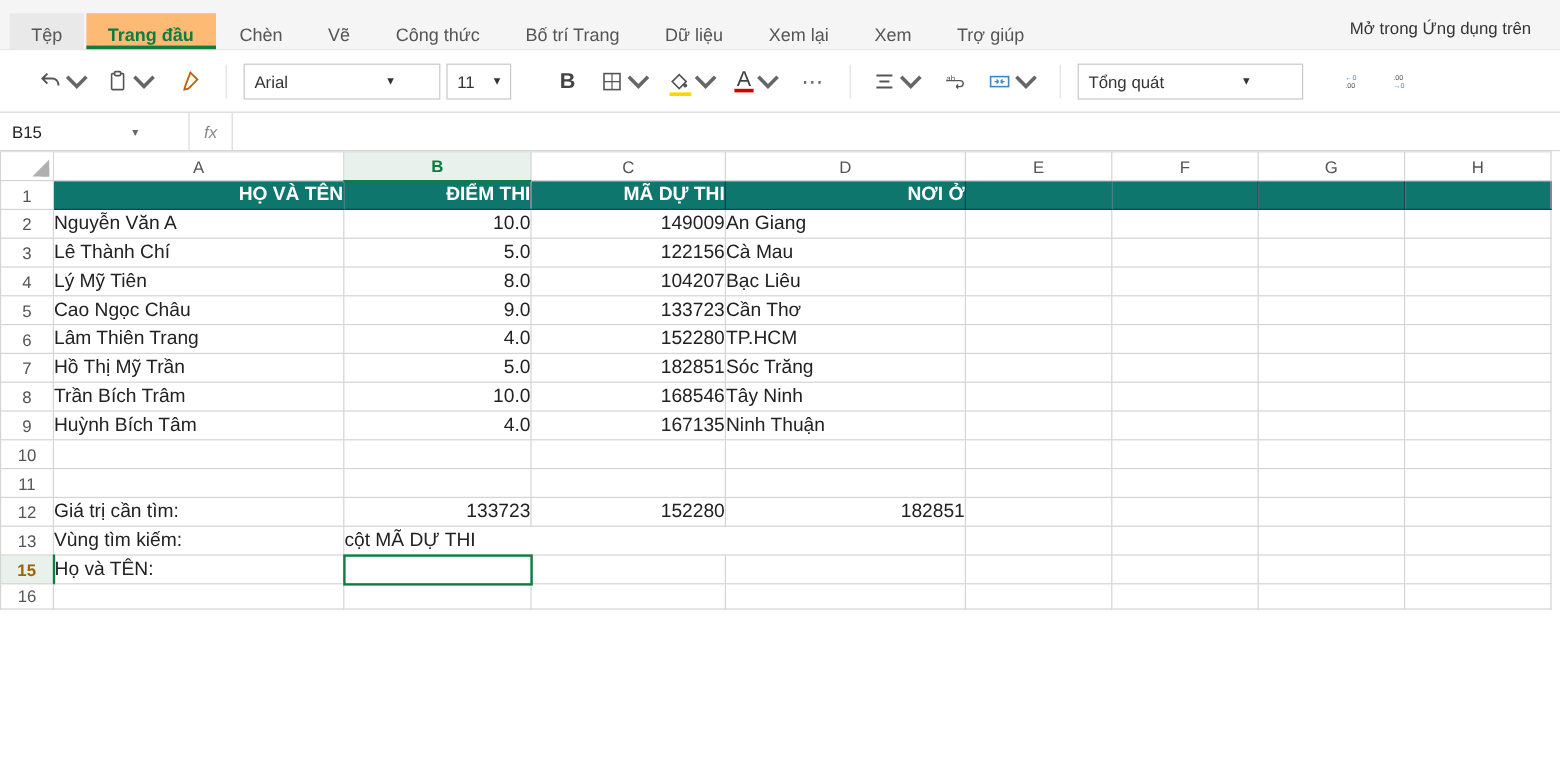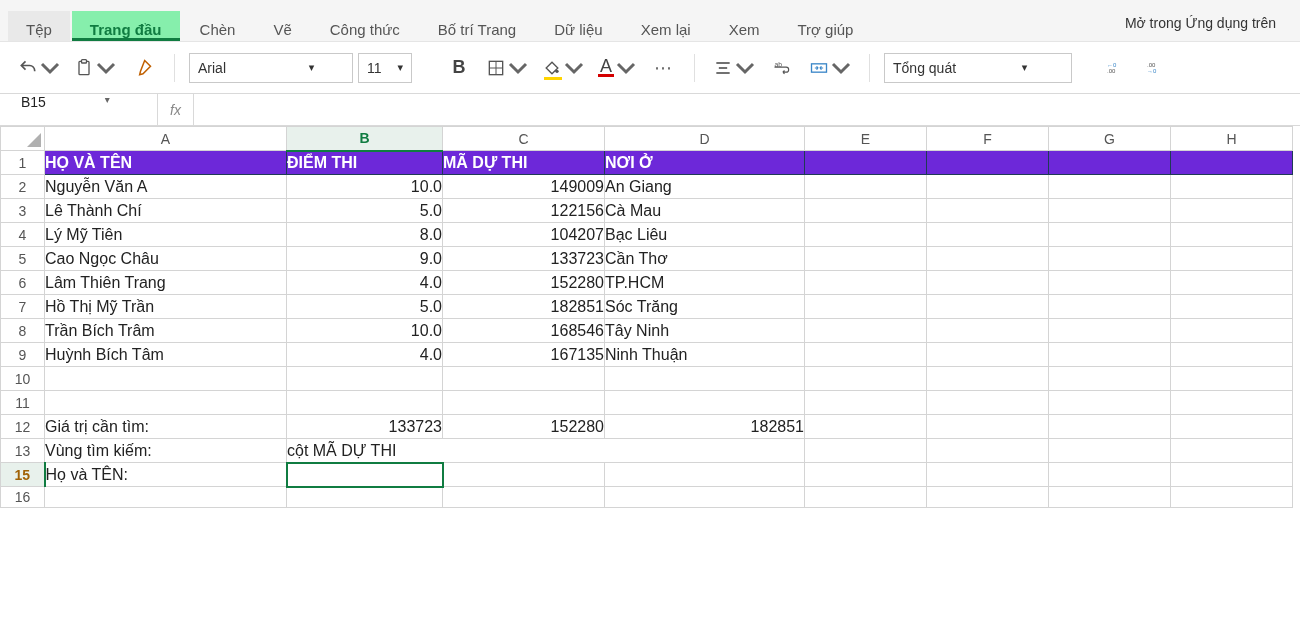--- a/index.html
+++ b/index.html
@@ -27,38 +27,38 @@
     padding: 10px 18px 0;
     font-size: 15px;
     color: #555;
     border-bottom: 3px solid transparent;
     cursor: pointer;
   }
   .tab.active {
     color: #107c41;
     border-bottom-color: #107c41;
     font-weight: 600;
-    background: #86efac;
+    background: #fdba74;
   }
   .tab.file {
     background: #e9e9e9;
   }
   .open-desktop {
     margin-left: auto;
     padding: 10px 16px;
     font-size: 14px;
     color: #333;
   }
 
   
   .ribbon {
     display: flex;
     align-items: center;
     height: 52px;
-    padding: 4px 14px;
+    padding: 4px 28px;
     gap: 6px;
     border-bottom: 1px solid #d9d9d9;
     background: #fff;
   }
   .rbtn, .rbtn-combo {
     display: flex;
     align-items: center;
     justify-content: center;
     height: 34px;
     min-width: 34px;
@@ -102,22 +102,22 @@
 
   
   .fbar {
     display:flex; align-items:center;
     height:32px; border-bottom:1px solid #d9d9d9;
     font-size:14px;
   }
   .namebox {
     width: 158px; height: 100%;
     border-right: 1px solid #d9d9d9;
-    display:flex; 
-    padding: 0 21px;
+    display:flex; align-items:center;
+    padding: 0 10px;
   }
   .namebox span { flex:1; color:#222; }
   .namebox .dd-caret { font-size:10px; color:#666; }
   .fx {
     width: 36px; text-align:center; font-style: italic; color:#888;
     border-right:1px solid #d9d9d9; height:100%; display:flex; align-items:center; justify-content:center;
   }
   .formula-input { flex:1; padding:0 8px; color:#333; height:100%; display:flex; align-items:center; }
 
   
@@ -150,21 +150,21 @@
   th.rowhdr {
     background:#f0f0f0; font-weight:400; color:#555; font-size:14px; text-align:center;
   }
   th.rowhdr.sel { color:#a16207; font-weight:600; background:#e8f1ec; border-right:2px solid #107c41; }
 
   td.cell { padding: 2px 5px; vertical-align: middle; white-space: nowrap; overflow:hidden; box-sizing:border-box; }
   td.cell.right { text-align: right; }
 
   
   tr.hdrrow td.cell {
-    background:#6d28d9; color:#fff; font-weight:700; text-align:left;
+    background:#0f766e; color:#fff; font-weight:700; text-align:right;
     border:1px solid #1f3a56;
   }
 
   
   td.tborder { border:1px solid #000; }
 
   
   td.selcell {
     outline: 2px solid #107c41;
     outline-offset: -1px;

